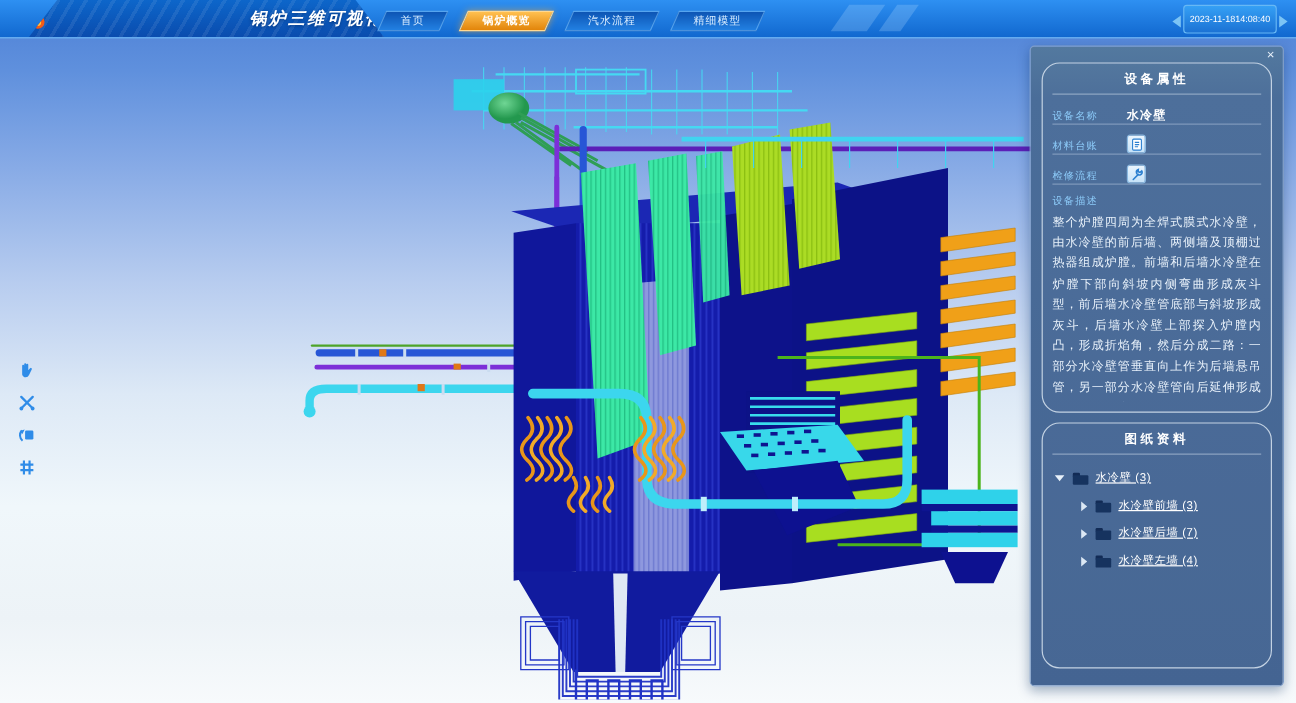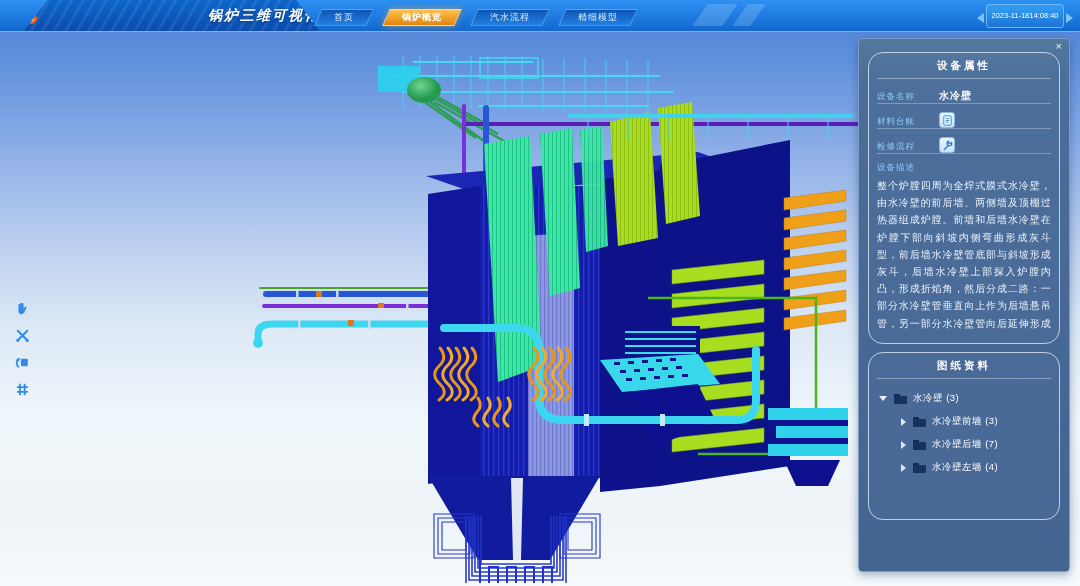--- a/index.html
+++ b/index.html
@@ -74,37 +74,37 @@
     border-bottom:1px solid rgba(220,232,245,.35); }
   .prow.last { border-bottom:none; height:20px; }
   .plabel { width:62px; color:#8ccaf8; font-size:8.5px; letter-spacing:1px; }
   .pvalue { color:#fff; font-size:10px; font-weight:bold; letter-spacing:1px; }
   .icon-btn { width:16px; height:16px; border-radius:3px; cursor:pointer;
     background:linear-gradient(180deg,#eaf5fe,#c6e2f8); border:1px solid #8ab8e0;
     display:flex; align-items:center; justify-content:center; padding:0; }
   .icon-btn svg { width:11px; height:11px; }
   .desc { margin-top:3px; color:#e9f2fb; font-size:10px; line-height:1.72;
     text-align:justify; letter-spacing:.3px; height:158px; overflow:hidden; }
-  .panel.drawings { height:168px; }
+  .panel.drawings { height:205px; }
   .tree { padding-top:8px; }
   .trow { display:flex; align-items:center; height:23px; cursor:pointer;
     color:#fff; font-size:9.5px; }
   .trow.lvl0 { padding-left:2px; }
   .trow.lvl1 { padding-left:24px; }
   .caret { width:0; height:0; margin-right:7px; }
   .caret.down { border-left:4px solid transparent; border-right:4px solid transparent;
     border-top:5px solid #e8f1fa; }
   .caret.right { border-top:4px solid transparent; border-bottom:4px solid transparent;
     border-left:5px solid #dce8f4; }
   .folder { width:13px; height:10px; margin-right:6px; position:relative; }
   .folder::before { content:""; position:absolute; left:0; top:0; width:6px; height:3px;
     background:#122b55; border-radius:1px 1px 0 0; }
   .folder::after { content:""; position:absolute; left:0; top:2px; width:13px; height:8px;
     background:#16335f; border-radius:1px; }
-  .tlabel { letter-spacing:.5px; }
+  .tlabel { letter-spacing:.5px;text-decoration:underline; }
 </style>
 </head>
 <body>
 
 <div class="stage">
 
   <div class="viewport">
     <svg class="model-svg" viewBox="0 0 660 535">
       <defs>
         <pattern id="patNavy" width="5" height="8" patternUnits="userSpaceOnUse">

